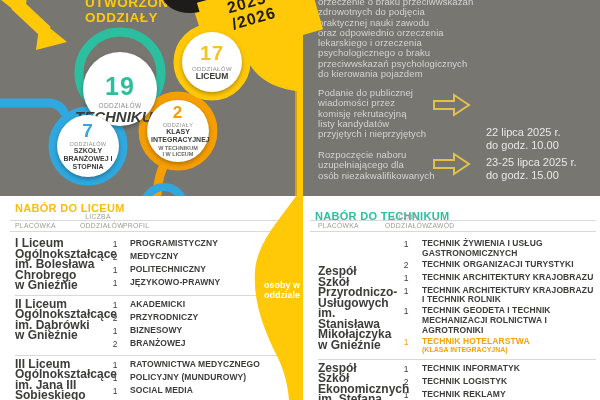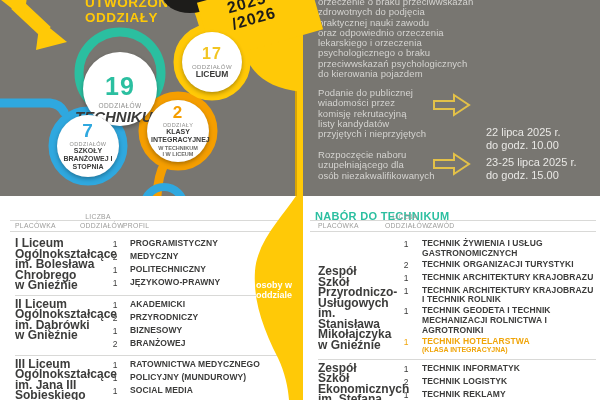--- a/index.html
+++ b/index.html
@@ -24,21 +24,21 @@
           text-align:center;z-index:5;}
   .c-val{font-weight:bold;letter-spacing:1px;}
   .c-sub{color:#8E8E8C;margin-top:1px;letter-spacing:.4px;}
   .c-lab{font-weight:bold;color:#3B3B3A;line-height:1.12;}
   .c-extra{font-weight:bold;color:#6b6b69;line-height:1.15;white-space:pre-line;margin-top:1px;}
   #circle-19{left:83px;top:52px;width:74px;height:74px;justify-content:flex-end;}
   #circle-19 .c-val{font-size:25px;color:#2BBFA0;}
   #circle-19 .c-sub{font-size:6.5px;}
   #circle-19 .c-lab{font-size:15px;font-style:italic;}
   #circle-17{left:182px;top:32px;width:60px;height:60px;}
-  #circle-17 .c-val{font-size:16px;color:#F2C521;}
+  #circle-17 .c-val{font-size:20px;color:#F2C521;}
   #circle-17 .c-sub{font-size:6px;}
   #circle-17 .c-lab{font-size:8.5px;}
   #circle-7{left:57px;top:115px;width:62px;height:62px;}
   #circle-7 .c-val{font-size:19px;color:#2FA8DF;line-height:1;}
   #circle-7 .c-sub{font-size:5.5px;}
   #circle-7 .c-lab{font-size:7px;width:52px;}
   #circle-2{left:147px;top:100px;width:62px;height:62px;}
   #circle-2 .c-val{font-size:17px;color:#F59E00;line-height:1;}
   #circle-2 .c-sub{font-size:5.5px;}
   #circle-2 .c-lab{font-size:7px;width:54px;}
@@ -189,20 +189,21 @@
 osób niezakwalifikowanych</div>
   <svg class="abs tl-arrow" id="tl-arrow2" width="40" height="24" viewBox="0 0 40 24">
     <path d="M2,8 L22,8 L22,2 L37,12 L22,22 L22,16 L2,16 Z" fill="none" stroke="#E3C148" stroke-width="2"></path>
   </svg>
   <div class="abs tl-date" id="tl-item2-date" style="white-space: pre-line;">23-25 lipca 2025 r.
 do godz. 15.00</div>
 
   <div class="abs" id="panel-bl"></div>
   <div class="abs" id="panel-br"></div>
 
+  <div class="abs tbl-title" id="liceum-title" style="white-space: pre-line;">NABÓR DO LICEUM</div>
   <div class="abs hdr" id="lt-liczba" style="white-space: pre-line;">LICZBA</div>
   <div class="abs rule" id="lt-hrule1"></div>
   <div class="abs hdr" id="lt-placowka" style="white-space: pre-line;">PLACÓWKA</div>
   <div class="abs hdr" id="lt-oddzialow" style="white-space: pre-line;">ODDZIAŁÓW</div>
   <div class="abs hdr" id="lt-col3" style="white-space: pre-line;">PROFIL</div>
   <div class="abs rule" id="lt-hrule2"></div>
   <div class="abs tgroups" id="liceum-groups">
   <div class="tgroup">
     <div class="g-name">I Liceum
 Ogólnokształcące
@@ -422,16 +423,16 @@
 
     </div>
   </div>
 </div>
   </div>
 </div>
 
   <svg class="abs" id="teardrop" width="70" height="204" viewBox="0 0 70 204">
     <path d="M63,0 C50,20 24,45 22,75 C20,105 30,132 45,162 C52,177 55,191 56,204 L70,204 L70,0 Z" fill="#FFC907"></path>
   </svg>
-  <div class="abs" id="b24-label" style="white-space: pre-line;">osoby w
+  <div class="abs" id="b24-label" style="white-space: pre-line; text-align: right;">osoby w
 oddziale</div>
 
 </div>
 
 </body></html>

